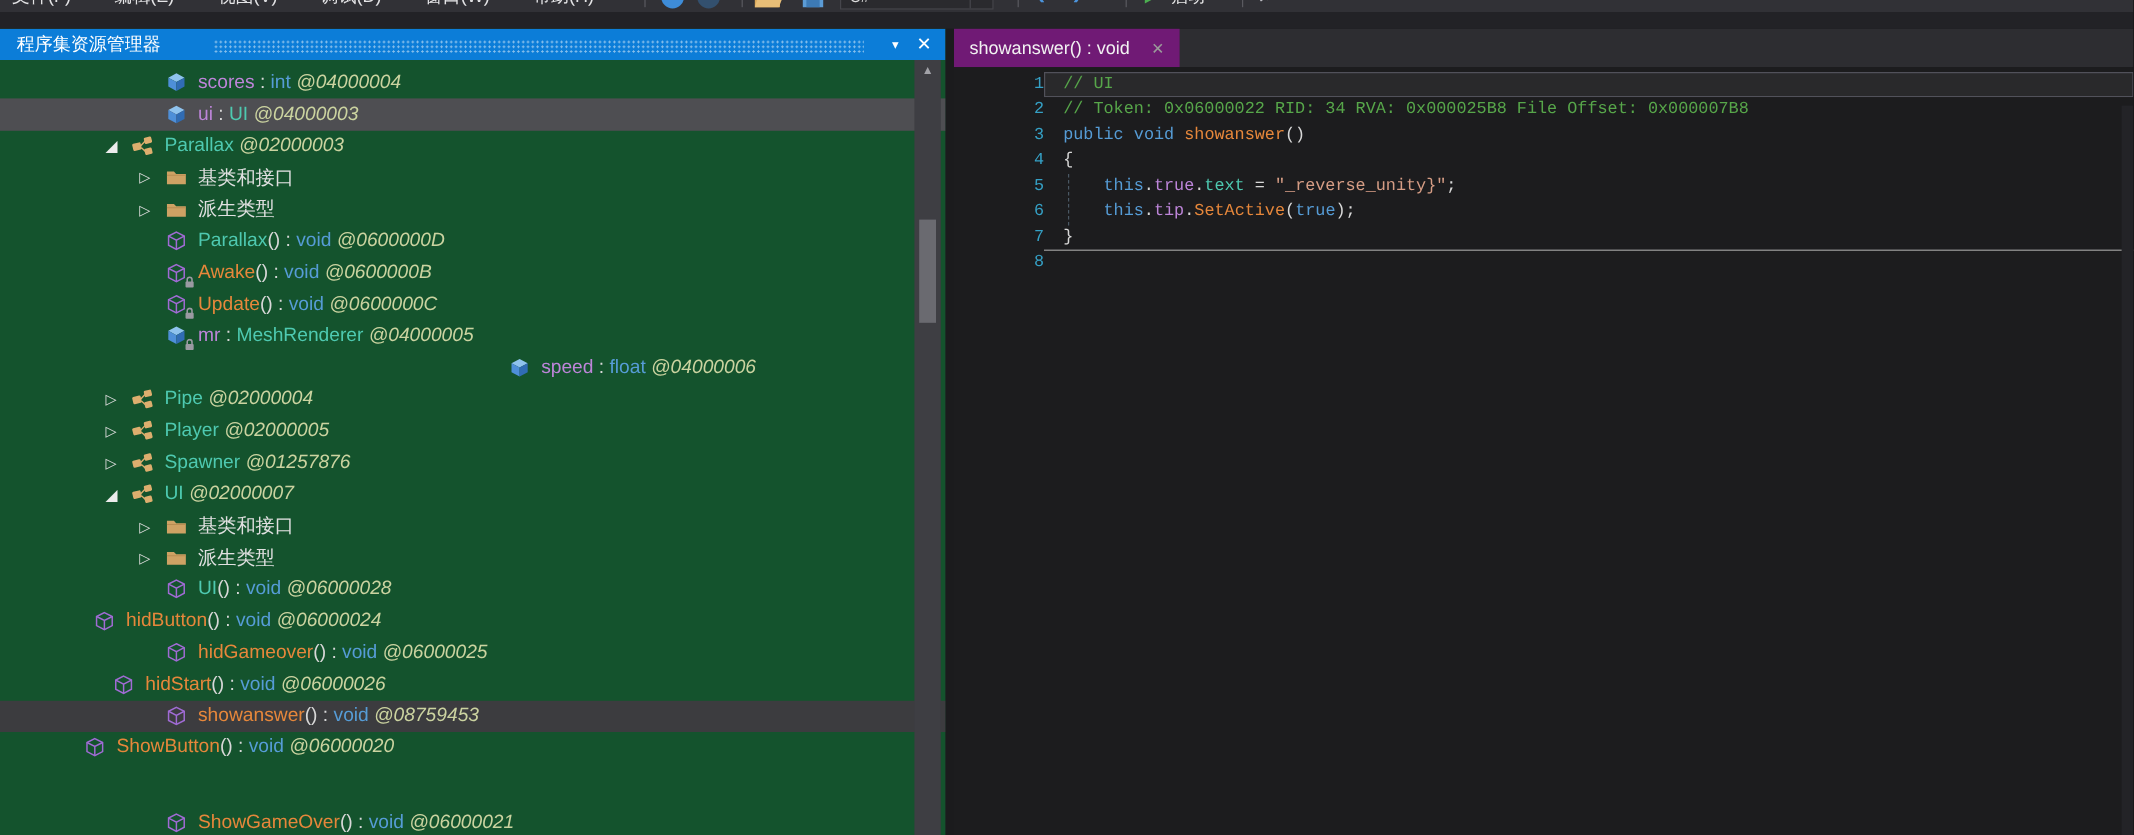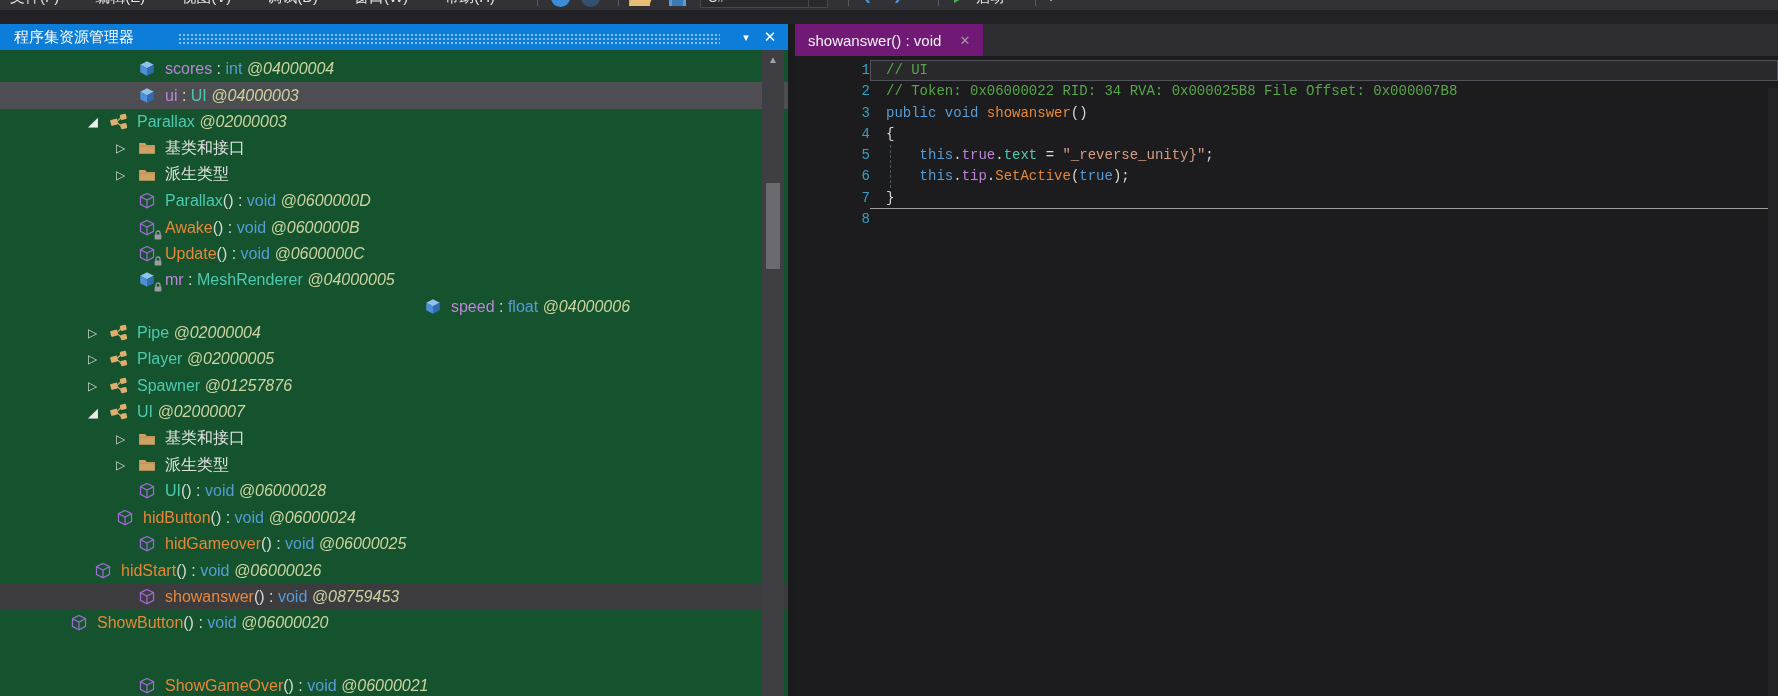--- a/index.html
+++ b/index.html
@@ -225,21 +225,21 @@
               <path d="M1 6.3 H15" stroke="#B88D52" stroke-width="0.8"></path>
             </svg></span><span class="c-lb">基类和接口</span></div>
         <div class="tree-row" style="padding-left: 116px;"><span class="expander">▷</span><span class="node-icon"><svg class="main" viewBox="0 0 16 16">
               <path d="M1 3.5 h5.2 l1.6 1.8 H15 V13 H1 Z" fill="#CEA264"></path>
               <path d="M1 6.3 H15" stroke="#B88D52" stroke-width="0.8"></path>
             </svg></span><span class="c-lb">派生类型</span></div>
         <div class="tree-row" style="padding-left: 116px;"><span class="expander"></span><span class="node-icon"><svg class="main" viewBox="0 0 16 16" fill="none" stroke="#A06BD4" stroke-width="1.1">
               <path d="M8 1.3 13.8 4.2 13.8 11 8 14 2.2 11 2.2 4.2Z"></path>
               <path d="M2.2 4.2 8 7.2 13.8 4.2 M8 7.2 8 14"></path>
             </svg></span><span class="c-ty">UI</span><span class="c-pl">() : </span><span class="c-kw">void</span><span class="c-ad"> @06000028</span></div>
-        <div class="tree-row" style="padding-left: 94px; text-align: center;"><span class="expander"></span><span class="node-icon"><svg class="main" viewBox="0 0 16 16" fill="none" stroke="#A06BD4" stroke-width="1.1">
+        <div class="tree-row" style="padding-left: 56px; text-align: center;"><span class="expander"></span><span class="node-icon"><svg class="main" viewBox="0 0 16 16" fill="none" stroke="#A06BD4" stroke-width="1.1">
               <path d="M8 1.3 13.8 4.2 13.8 11 8 14 2.2 11 2.2 4.2Z"></path>
               <path d="M2.2 4.2 8 7.2 13.8 4.2 M8 7.2 8 14"></path>
             </svg></span><span class="c-me">hidButton</span><span class="c-pl">() : </span><span class="c-kw">void</span><span class="c-ad"> @06000024</span></div>
         <div class="tree-row" style="padding-left: 116px;"><span class="expander"></span><span class="node-icon"><svg class="main" viewBox="0 0 16 16" fill="none" stroke="#A06BD4" stroke-width="1.1">
               <path d="M8 1.3 13.8 4.2 13.8 11 8 14 2.2 11 2.2 4.2Z"></path>
               <path d="M2.2 4.2 8 7.2 13.8 4.2 M8 7.2 8 14"></path>
             </svg></span><span class="c-me">hidGameover</span><span class="c-pl">() : </span><span class="c-kw">void</span><span class="c-ad"> @06000025</span></div>
         <div class="tree-row" style="padding-left: 72px;"><span class="expander"></span><span class="node-icon"><svg class="main" viewBox="0 0 16 16" fill="none" stroke="#A06BD4" stroke-width="1.1">
               <path d="M8 1.3 13.8 4.2 13.8 11 8 14 2.2 11 2.2 4.2Z"></path>
               <path d="M2.2 4.2 8 7.2 13.8 4.2 M8 7.2 8 14"></path>

